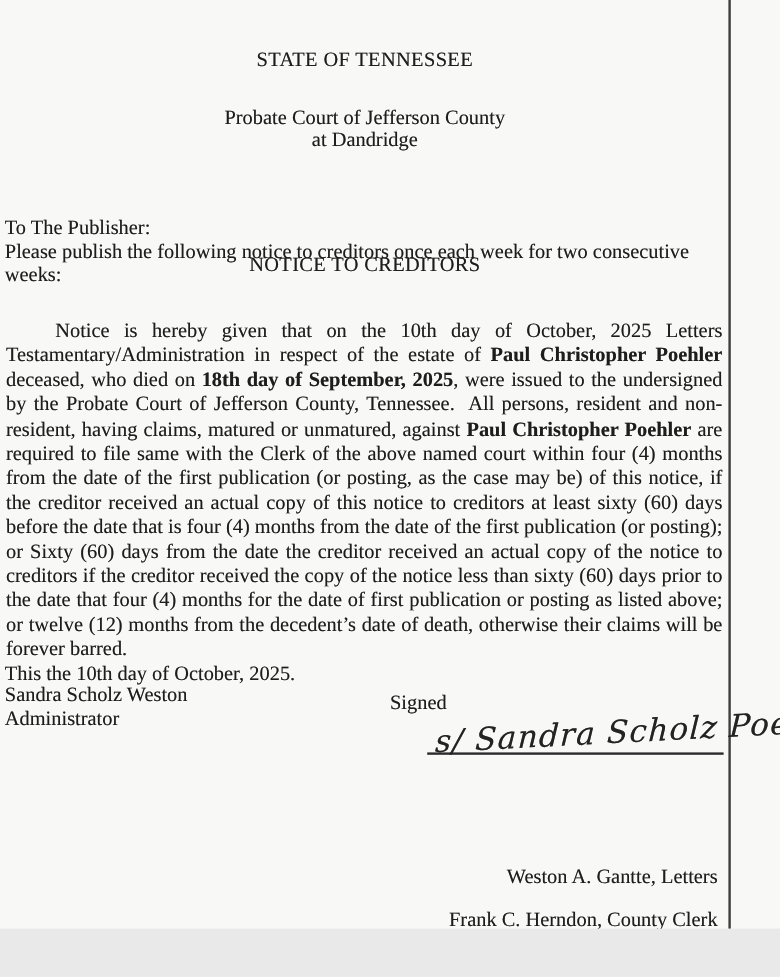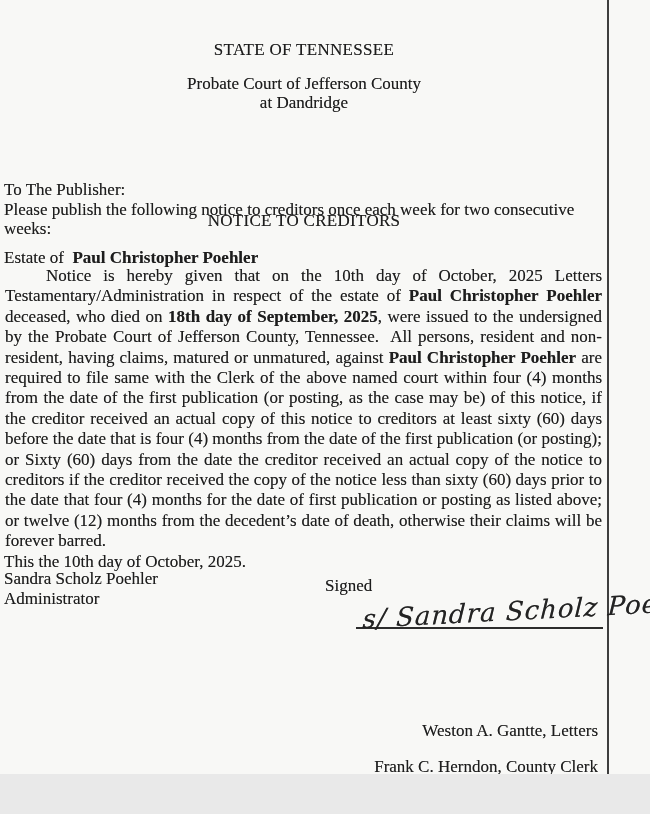--- a/index.html
+++ b/index.html
@@ -33,21 +33,21 @@
     top: 40px;
     left: 0;
     width: 608px;
     text-align: center;
   }
   .header .title {
     line-height: 20px;
     letter-spacing: 0.3px;
   }
   .header .court {
-    margin-top: 14px;
+    margin-top: 28px;
     line-height: 19px;
   }
   .header .location {
     line-height: 19px;
   }
   .publisher {
     position: absolute;
     top: 140px;
     left: 4px;
     width: 601px;
@@ -152,27 +152,26 @@
     <div class="location">at Dandridge</div>
   </div>
 
   <div class="publisher">
     <div>To The Publisher:</div>
     <div>Please publish the following notice to creditors once each week for two consecutive weeks:</div>
   </div>
 
   <div class="notice-heading">NOTICE TO CREDITORS</div>
 
-  <div class="estate-line"><span>Estate of&nbsp; </span><span class="seg-bold">Paul Christopher Poehler</span></div>
 
   <p class="body-par"><span>Notice is hereby given that on the 10th day of October, 2025 Letters Testamentary/Administration in respect of the estate of </span><span class="seg-bold">Paul Christopher Poehler</span><span> deceased, who died on </span><span class="seg-bold">18th day of September, 2025</span><span>, were issued to the undersigned by the Probate Court of Jefferson County, Tennessee.&nbsp; All persons, resident and non-resident, having claims, matured or unmatured, against </span><span class="seg-bold">Paul Christopher Poehler</span><span> are required to file same with the Clerk of the above named court within four (4) months from the date of the first publication (or posting, as the case may be) of this notice, if the creditor received an actual copy of this notice to creditors at least sixty (60) days before the date that is four (4) months from the date of the first publication (or posting); or Sixty (60) days from the date the creditor received an actual copy of the notice to creditors if the creditor received the copy of the notice less than sixty (60) days prior to the date that four (4) months for the date of first publication or posting as listed above; or twelve (12) months from the decedent’s date of death, otherwise their claims will be forever barred.</span></p>
 
   <div class="dated">This the 10th day of October, 2025.</div>
 
-  <div class="admin-name">Sandra Scholz Poehler</div>
+  <div class="admin-name">Sandra Scholz Weston</div>
   <div class="admin-title">Administrator</div>
 
   <span class="sig-label">Signed</span>
   <div class="sig-line">
     <span class="sig-script">s/ Sandra Scholz Poehler</span>
   </div>
 
   <div class="footer-line footer-attorney">Weston A. Gantte, Letters</div>
   <div class="footer-line footer-clerk">Frank C. Herndon, County Clerk</div>
 

